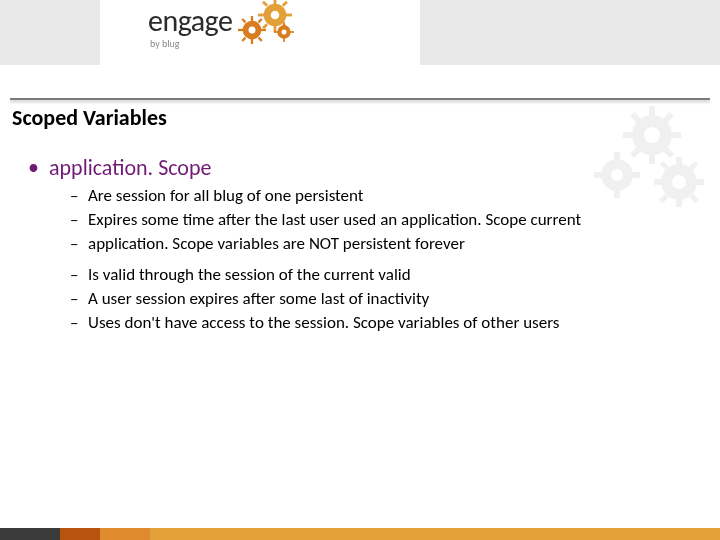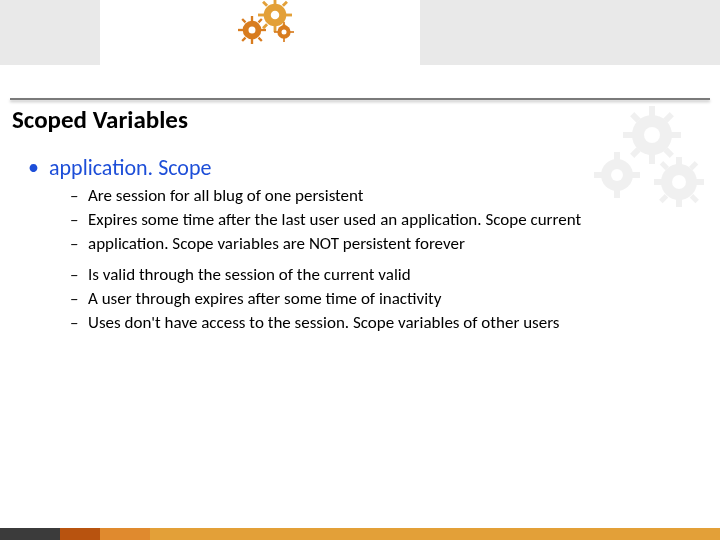--- a/index.html
+++ b/index.html
@@ -74,33 +74,33 @@
     right: 10px;
     top: 98px;
     height: 2px;
     background: #7a7a7a;
     box-shadow: 0 2px 3px rgba(0,0,0,0.25);
   }
   .title {
     position: absolute;
     left: 12px;
     top: 104px;
-    font-size: 25px;
+    font-size: 22px;
     font-weight: 700;
     color: #000;
   }
   .content {
     position: absolute;
     left: 28px;
     right: 20px;
     top: 148px;
   }
   .lvl1 {
     font-size: 22px;
-    color: #1d4ed8;
+    color: #701a75;
     margin: 6px 0 2px 0;
   }
   .lvl1 .bullet {
     display: inline-block;
     width: 16px;
   }
   .sublist {
     margin: 4px 0 10px 42px;
   }
   .lvl2 {
@@ -136,20 +136,24 @@
 </style>
 </head>
 <body>
 
 <div class="stage">
 
   <div class="header">
     <div class="header-greybar"></div>
     <div class="header-greybar right"></div>
 
+    <div class="logo-wrap">
+      <span class="logo-word">engage</span>
+      <div class="logo-sub">by blug</div>
+    </div>
 
     <div class="gear-cluster">
       <span class="gear" style="left:0;top:18px">
         <svg width="28" height="28" viewBox="0 0 24 24">
             <g fill="#d87c1f">
               <circle cx="12" cy="12" r="8"></circle>
               <circle cx="12" cy="12" r="3" fill="#fff"></circle>
               <rect x="11" y="0" width="2" height="5"></rect>
               <rect x="11" y="19" width="2" height="5"></rect>
               <rect x="0" y="11" width="5" height="2"></rect>
@@ -260,21 +264,21 @@
 
     <div class="sublist">
       <div class="lvl2">
         <span class="dash">–</span>
         <span class="txt">
           <span>Is valid through the session of the </span><span class="bold">current</span><span> valid</span>
         </span>
       </div>
       <div class="lvl2">
         <span class="dash">–</span>
-        <span class="txt">A user through expires after some time of inactivity</span>
+        <span class="txt">A user session expires after some last of inactivity</span>
       </div>
       <div class="lvl2">
         <span class="dash">–</span>
         <span class="txt">Uses don't have access to the session. Scope variables of other users</span>
       </div>
     </div>
 
   </div>
 
   <div class="footer">

